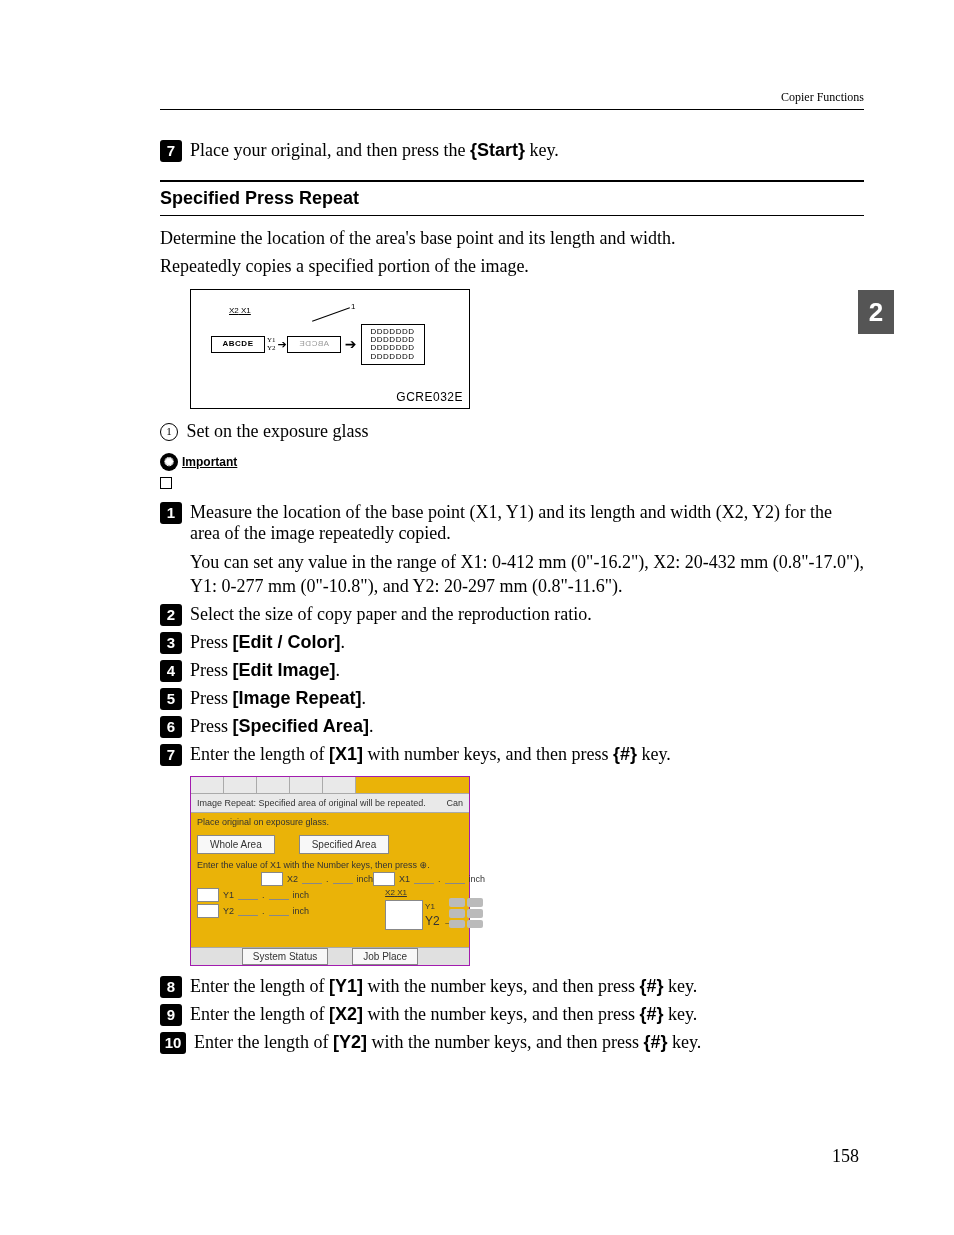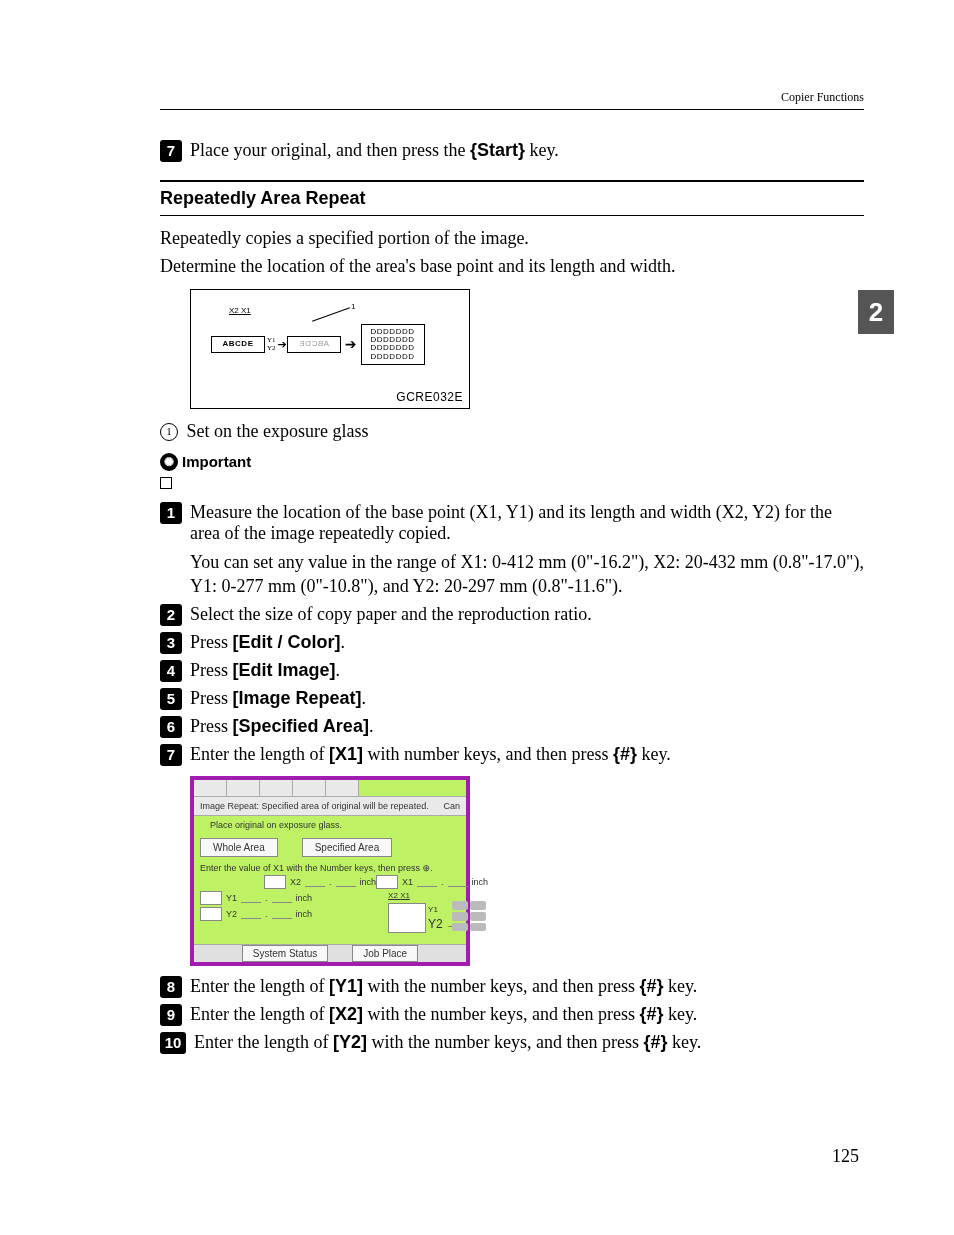--- a/index.html
+++ b/index.html
@@ -21,29 +21,29 @@
   .diagram-box .code{position:absolute;right:6px;bottom:4px;font-size:12px;font-family:Arial,sans-serif;letter-spacing:0.5px;margin-top:48px;}
   .mini-panel{border:1px solid #000;font-size:8px;font-family:Arial,sans-serif;padding:3px;text-align:center;line-height:1.05;letter-spacing:0.5px;}
   .mini-panel.a{width:46px;}
   .mini-panel.b{width:46px;color:#999;}
   .mini-panel.c{width:56px;}
   .mini-lbl{font-size:8px;font-family:Arial,sans-serif;position:absolute;}
   .callout-line{position:absolute;border-top:1px solid #000;}
   .circle-num{display:inline-block;width:16px;height:16px;border:1px solid #000;border-radius:50%;font-size:11px;text-align:center;line-height:15px;margin-right:4px;vertical-align:middle;font-family:"Times New Roman",serif;}
   .important-line{display:flex;align-items:center;margin:10px 0 2px 0;}
   .important-icon{width:18px;height:18px;background:#000;color:#fff;border-radius:50%;font-size:12px;font-weight:bold;text-align:center;line-height:18px;margin-right:4px;font-family:Arial,sans-serif;}
-  .important-text{font-family:Arial,Helvetica,sans-serif;font-weight:bold;font-size:15px;}
+  .important-text{font-family:Arial,Helvetica,sans-serif;font-weight:bold;font-size:12px;text-decoration:underline;}
   .bullet-line{font-size:18px;font-family:"Times New Roman",serif;margin:2px 0 8px 0;}
   .bullet-sq{display:inline-block;width:10px;height:10px;border:1px solid #000;margin-right:8px;position:relative;top:0px;}
   .step-detail{font-size:18px;font-family:"Times New Roman",serif;margin:4px 0 6px 30px;line-height:1.35;}
-  .screenshot{width:280px;height:190px;margin:10px 0 10px 30px;border:4px solid #a21caf;background:#bef264;position:relative;font-family:Arial,sans-serif;font-size:9px;color:#333;box-sizing:border-box;}
+  .screenshot{width:280px;height:190px;margin:10px 0 10px 30px;border:1px solid #a21caf;background:#eab308;position:relative;font-family:Arial,sans-serif;font-size:9px;color:#333;box-sizing:border-box;}
   .ss-top{display:flex;height:16px;border-bottom:1px solid #aaa;}
   .ss-tab{border-right:1px solid #aaa;width:32px;background:#e9e9e9;}
   .ss-line1{padding:4px 6px;display:flex;justify-content:space-between;border-bottom:1px solid #aaa;background:#e9e9e9;}
-  .ss-sub{padding:4px 16px;}
+  .ss-sub{padding:4px 6px;}
   .ss-toggle{display:flex;margin:4px 6px;}
   .ss-btn{border:1px solid #888;padding:3px 12px;background:#f8f8f8;font-size:10px;}
   .ss-btn+.ss-btn{margin-left:24px;}
   .ss-body{padding:2px 6px;}
   .ss-row{display:flex;align-items:center;margin:2px 0;gap:4px;}
   .ss-field{border:1px solid #888;background:#fff;width:20px;height:12px;}
   .ss-blank{display:inline-block;border-bottom:1px solid #888;width:20px;height:8px;}
   .ss-inner-diagram{width:100px;height:46px;position:relative;margin-left:auto;margin-top:2px;}
   .ss-foot{position:absolute;left:0;right:0;bottom:0;display:flex;justify-content:center;border-top:1px solid #aaa;background:#e0e0e0;}
   .ss-foot .ss-btn{padding:2px 10px;}
@@ -64,25 +64,25 @@
   <div class="step">
     <span class="step-num">7</span>
     <span class="step-body bold">
       <span>Place your original, and then press the </span>
       <span class="bracket">{</span><span class="keycap">Start</span><span class="bracket">}</span>
       <span> key.</span>
     </span>
   </div>
 
   <hr class="section">
-  <div class="section-title">Repeatedly Area Repeat</div>
+  <div class="section-title">Specified Press Repeat</div>
   <hr class="section-thin">
 
+  <div class="body-p">Determine the location of the area's base point and its length and width.</div>
   <div class="body-p">Repeatedly copies a specified portion of the image.</div>
-  <div class="body-p">Determine the location of the area's base point and its length and width.</div>
 
   <div class="diagram-box">
     <span class="mini-lbl" style="left:38px;top:16px;text-decoration:underline;"><span>X2</span>&nbsp;<span>X1</span></span>
     <span class="mini-lbl" style="left:160px;top:12px;">1</span>
     <div class="callout-line" style="left:120px;top:24px;width:40px;transform:rotate(-20deg);"></div>
     <div style="position:absolute;left:20px;top:34px;display:flex;align-items:center;">
       <div class="mini-panel a">
         <span style="font-weight:bold;">ABCDE</span>
       </div>
       <div style="display:flex;flex-direction:column;font-size:7px;margin:0 2px;">
@@ -244,14 +244,14 @@
     </span>
   </div>
 
   <div class="step">
     <span class="step-num wide">10</span>
     <span class="step-body bold">
       <span>Enter the length of </span><span class="ui-label">[Y2]</span><span> with the number keys, and then press </span><span class="bracket">{</span><span class="hash">#</span><span class="bracket">}</span><span> key.</span>
     </span>
   </div>
 
-  <div class="page-number">125</div>
+  <div class="page-number">158</div>
 </div>
 
 </body></html>

